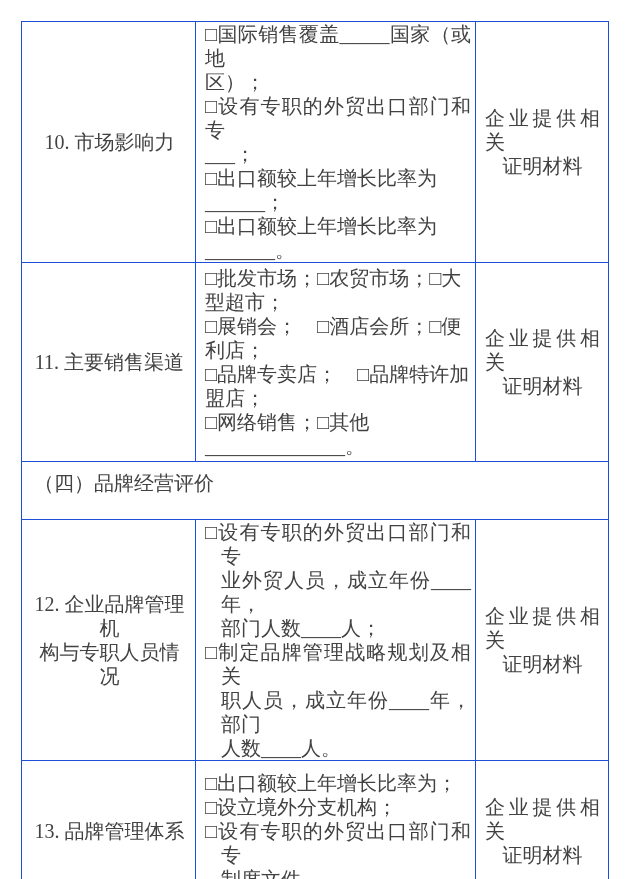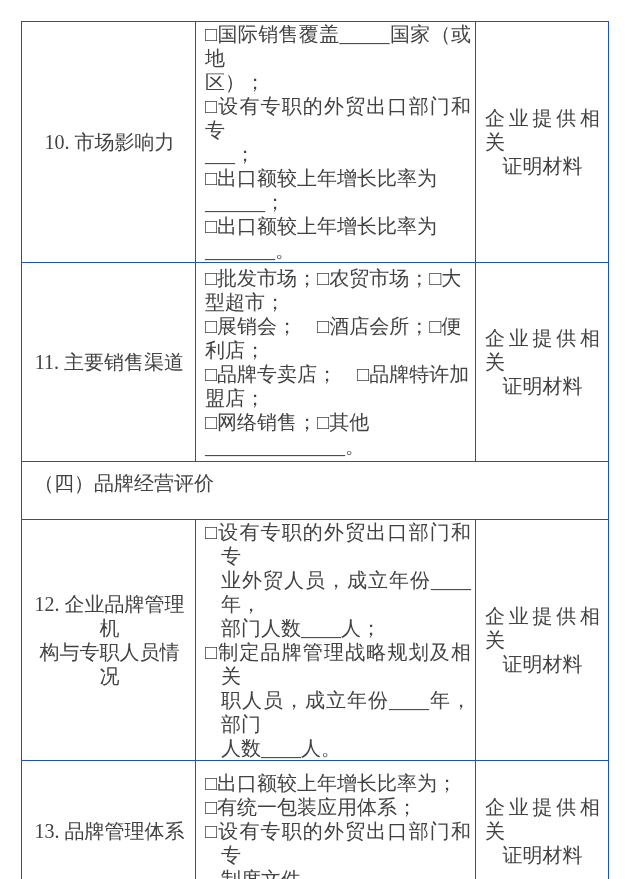--- a/index.html
+++ b/index.html
@@ -119,21 +119,21 @@
           </td>
           <td class="evidence-cell">
             <div class="ev-line ev-just">企业提供相关</div>
             <div class="ev-line">证明材料</div>
           </td>
         </tr>
         <tr class="row-r13">
           <td class="label-cell">13. 品牌管理体系</td>
           <td class="items-cell">
             <p class="item">□出口额较上年增长比率为；</p>
-            <p class="item">□有统一包装应用体系；</p>
+            <p class="item">□设立境外分支机构；</p>
             <p class="item">□设有专职的外贸出口部门和专
 制度文件。</p>
           </td>
           <td class="evidence-cell">
             <div class="ev-line ev-just">企业提供相关</div>
             <div class="ev-line">证明材料</div>
           </td>
         </tr>
       </tbody>
   </table>

